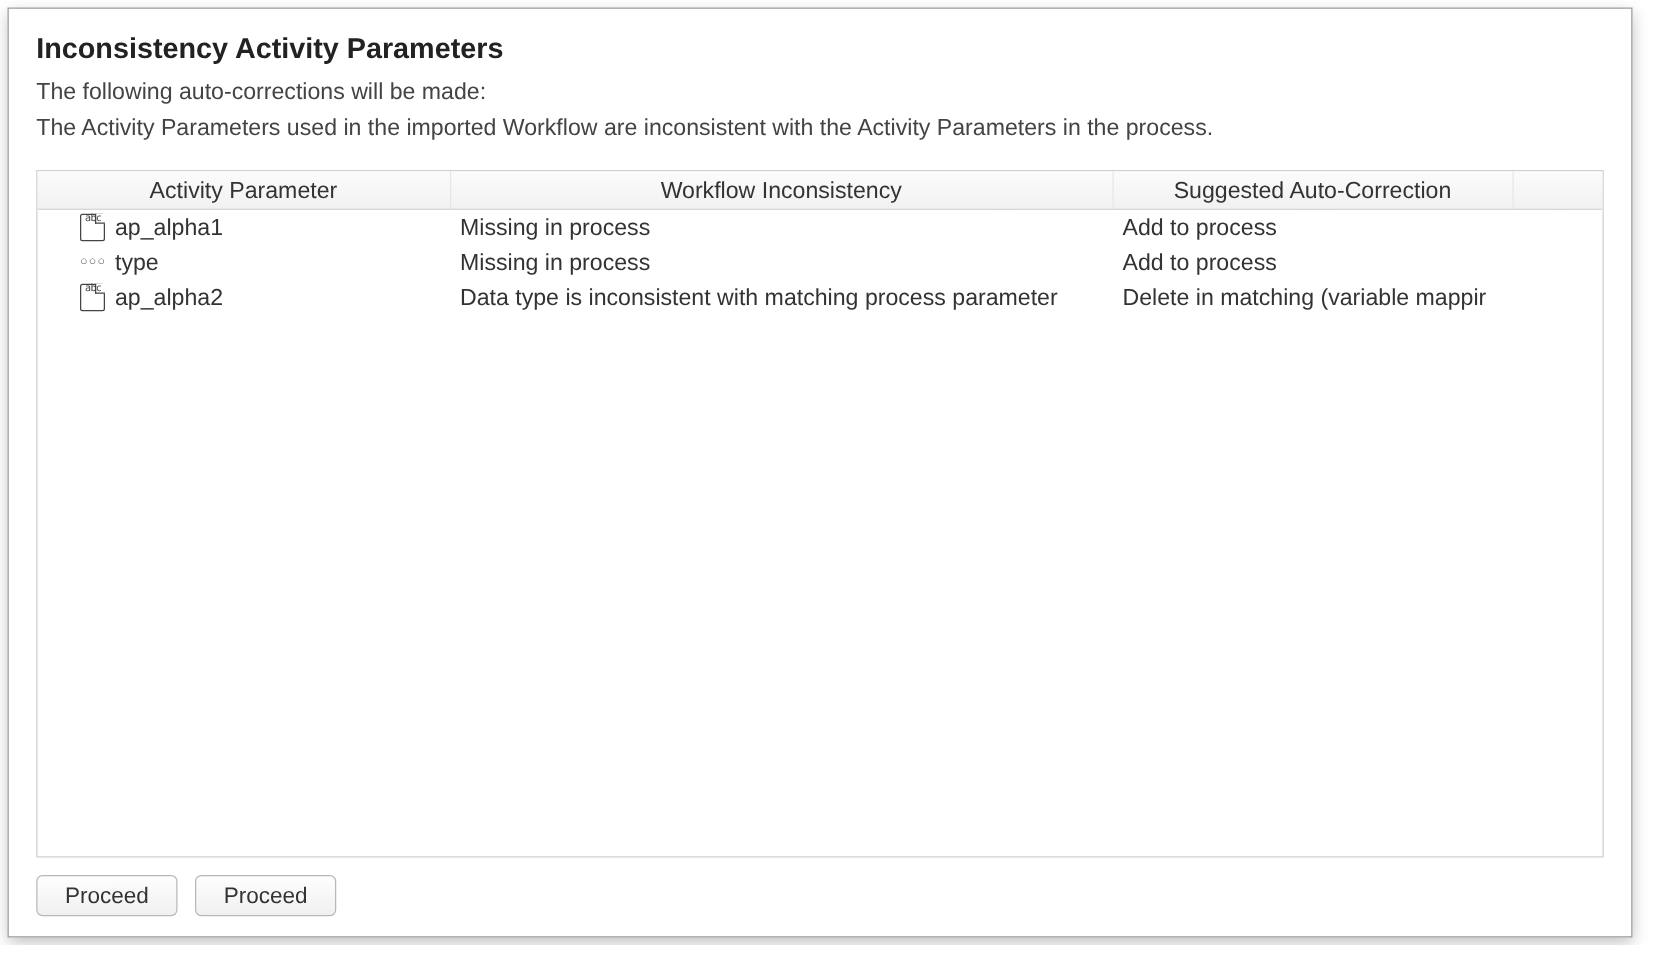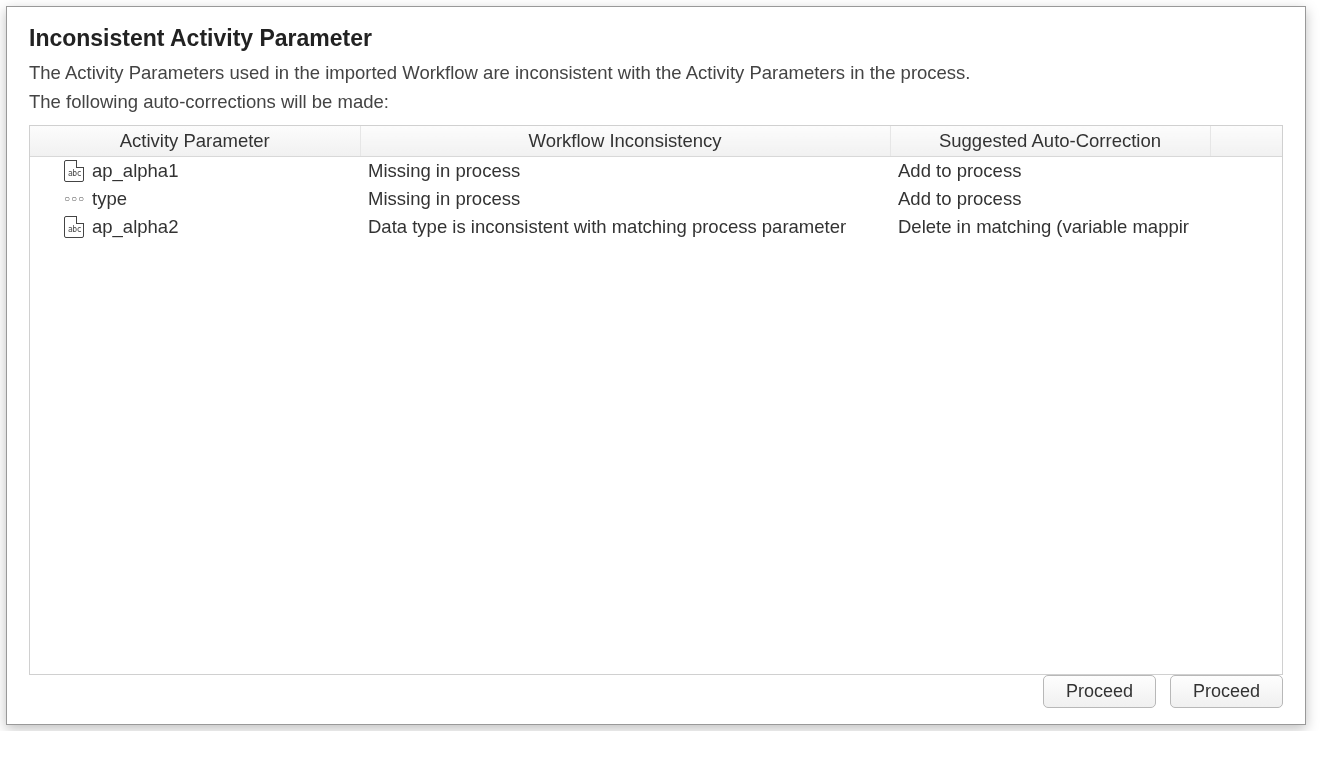--- a/index.html
+++ b/index.html
@@ -24,21 +24,21 @@
     color: #222;
     margin: 0 0 8px 0;
   }
   .dialog-desc {
     font-size: 18.5px;
     color: #444;
     margin: 0 0 2px 0;
     line-height: 1.45;
   }
   .table-wrap {
-    margin-top: 9px;
+    margin-top: 20px;
     border: 1px solid #d0d0d0;
     height: 550px;
     overflow: hidden;
     background: #fff;
   }
   table {
     width: 100%;
     border-collapse: collapse;
     table-layout: fixed;
   }
@@ -89,59 +89,59 @@
     content: "";
     position: absolute;
     top: -1px; right: -1px;
     width: 7px; height: 7px;
     border-left: 1.5px solid #444;
     border-bottom: 1.5px solid #444;
     background: #fff;
   }
   .file-icon .tiny {
     position: absolute;
-    left: 3px; bottom: 3px;
+    left: 3px; bottom: 13px;
     font-size: 8px;
     font-family: monospace;
     color: #444;
     line-height: 1;
     letter-spacing: -0.5px;
   }
   .array-icon {
     font-size: 10px;
     letter-spacing: 1px;
     color: #555;
     text-align: center;
     line-height: 22px;
     border: none;
   }
   .button-bar {
     display: flex;
-    justify-content: flex-end;
     gap: 14px;
+    margin-top: 14px;
   }
   button.btn {
     font-family: inherit;
     font-size: 18px;
     color: #333;
     background: linear-gradient(#fefefe, #f0f0f0);
     border: 1px solid #b8b8b8;
     border-radius: 5px;
     padding: 5px 22px;
     cursor: pointer;
   }
 </style>
 </head>
 <body>
 
 <div class="dialog">
 
-  <h1 class="dialog-title">Inconsistent Activity Parameter</h1>
+  <h1 class="dialog-title">Inconsistency Activity Parameters</h1>
+  <p class="dialog-desc">The following auto-corrections will be made:</p>
   <p class="dialog-desc">The Activity Parameters used in the imported Workflow are inconsistent with the Activity Parameters in the process.</p>
-  <p class="dialog-desc">The following auto-corrections will be made:</p>
 
   <div class="table-wrap">
     <table>
       <colgroup>
         <col class="c1">
           <col class="c2">
           <col class="c3">
           <col class="c4">
       </colgroup>
       <thead>

